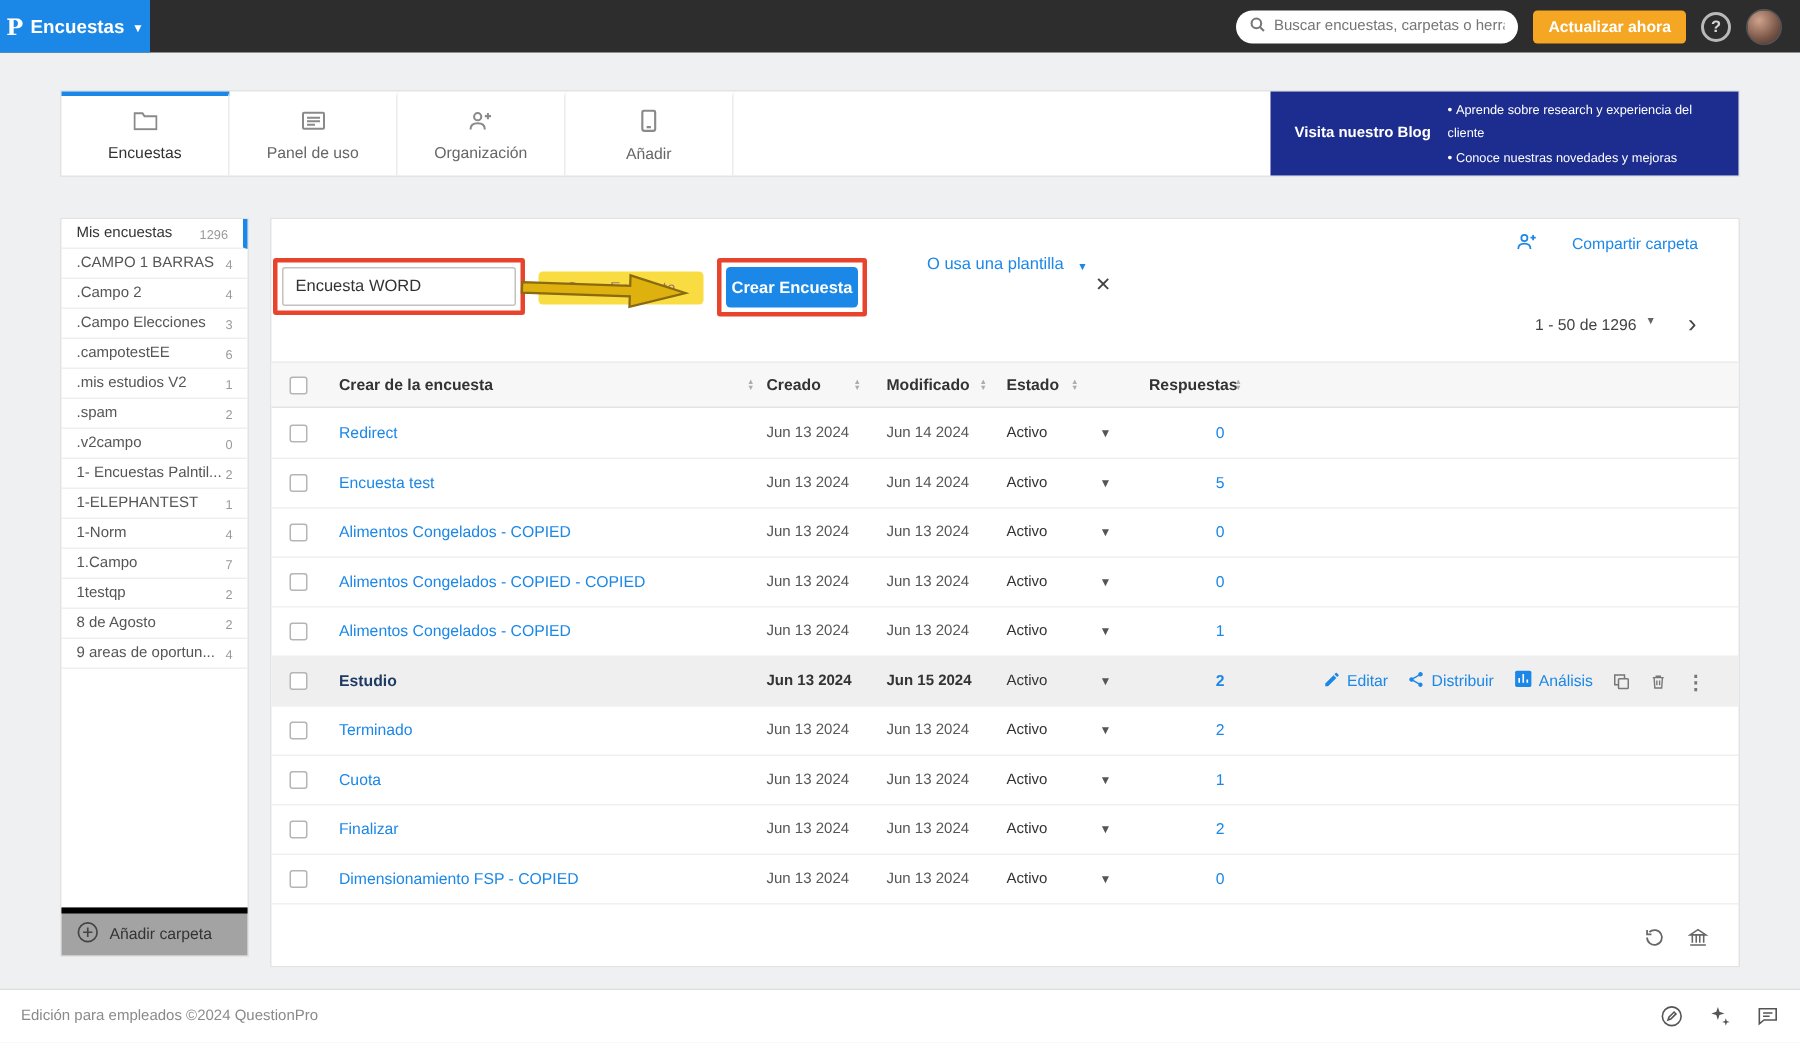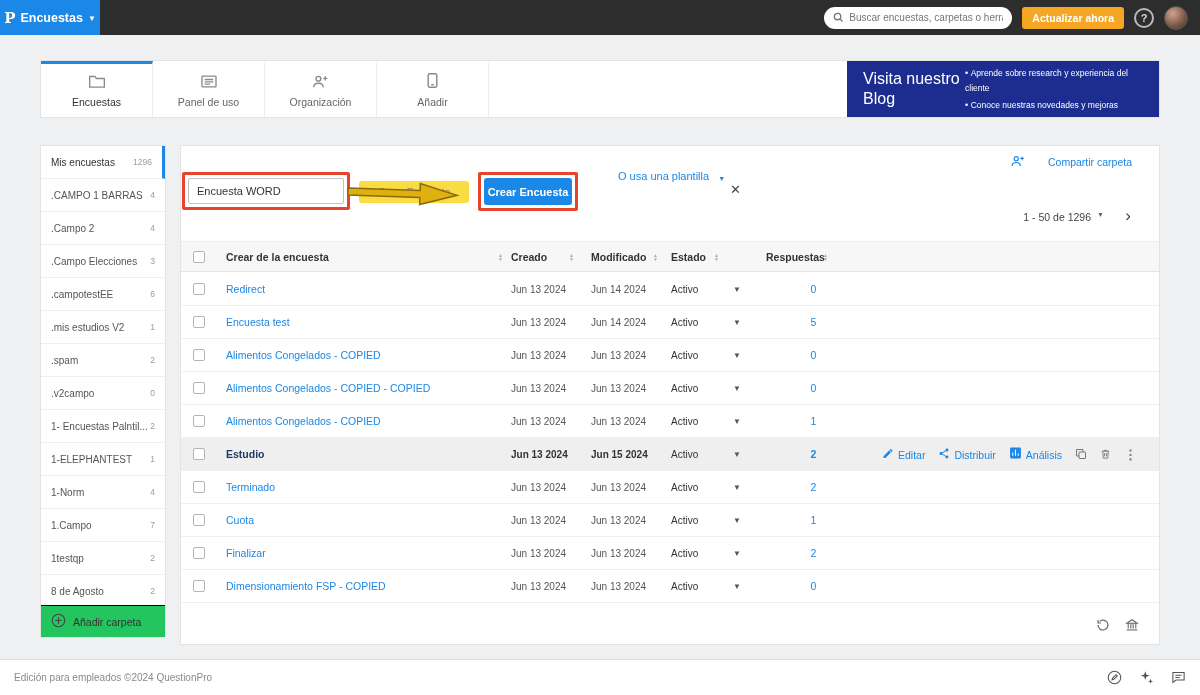--- a/index.html
+++ b/index.html
@@ -20,30 +20,30 @@
   .help{width:20px;height:20px;border:2px solid #b9b9b9;border-radius:50%;color:#d8d8d8;font-size:11px;font-weight:bold;display:flex;align-items:center;justify-content:center;cursor:pointer}
   .avatar{width:24px;height:24px;border-radius:50%;background:radial-gradient(circle at 35% 30%,#cfa38c,#7a5648 60%,#41302a);cursor:pointer;border:1px solid #555}
 
   
   .tabcard{position:absolute;left:40px;top:60px;width:1120px;height:58px;background:#fff;border:1px solid #e3e3e3;display:flex}
   .tab{width:112px;display:flex;flex-direction:column;align-items:center;justify-content:center;gap:4px;border-right:1px solid #ececec;cursor:pointer;border-top:3px solid transparent}
   .tab .lbl{font-size:10.5px;color:#666}
   .tab.active{border-top:3px solid #1b87e6}
   .tab.active .lbl{color:#333}
   .blog{margin-left:auto;width:312px;height:100%;background:#1c2d8f;display:flex;align-items:center;color:#fff}
-  .blog-title{width:118px;padding-left:16px;font-size:16px;font-weight:normal;line-height:1.25}
+  .blog-title{width:118px;padding-left:16px;font-size:10px;font-weight:bold;line-height:1.25}
   .blog-bullets{flex:1;padding-right:10px;font-size:8.5px;line-height:1.8}
   .blog-bullets div::before{content:"• ";font-size:9px}
 
   
   .sidebar{position:absolute;left:40px;top:145px;width:126px;height:493px;background:#fff;border:1px solid #e3e3e3}
-  .sb-item{height:33px;display:flex;align-items:center;justify-content:space-between;padding:0 10px;border-bottom:1px solid #efefef;font-size:10px;color:#555;cursor:pointer}
+  .sb-item{height:20px;display:flex;align-items:center;justify-content:space-between;padding:0 10px;border-bottom:1px solid #efefef;font-size:10px;color:#555;cursor:pointer}
   .sb-item.active{color:#333;border-right:3px solid #1b87e6}
   .sb-item .cnt{font-size:8.5px;color:#9b9b9b}
-  .add-folder{position:absolute;left:0;bottom:0;width:100%;height:32px;background:#22c55e;border-top:1px solid #000000;display:flex;align-items:center;gap:7px;padding:0 10px;font-size:10.5px;color:#333;cursor:pointer}
+  .add-folder{position:absolute;left:0;bottom:0;width:100%;height:32px;background:#a3a3a3;border-top:4px solid #000000;display:flex;align-items:center;gap:7px;padding:0 10px;font-size:10.5px;color:#333;cursor:pointer}
 
   
   .panel{position:absolute;left:180px;top:145px;width:980px;height:500px;background:#fff;border:1px solid #e3e3e3}
   .share{position:absolute;top:9px;right:27px;display:flex;align-items:center;gap:23px;font-size:10.5px;color:#1b87e6}
 
   .red-box{position:absolute;border:3px solid #e8432d;border-radius:2px;padding:3px;background:transparent}
   .rb-input{left:1px;top:26px;width:168px;height:38px}
   .rb-input input{width:100%;height:100%;border:1px solid #c2c2c2;border-radius:2px;font-size:11px;color:#333;padding:0 8px;outline:none;font-family:inherit}
   .yellow{position:absolute;left:178px;top:35px;width:110px;height:22px;background:rgba(249,216,50,.92);border-radius:3px;display:flex;align-items:center;justify-content:center;font-size:10.5px;color:#a0786a}
   .arrow-svg{position:absolute;left:164px;top:35px;transform:rotate(2deg);z-index:3}

